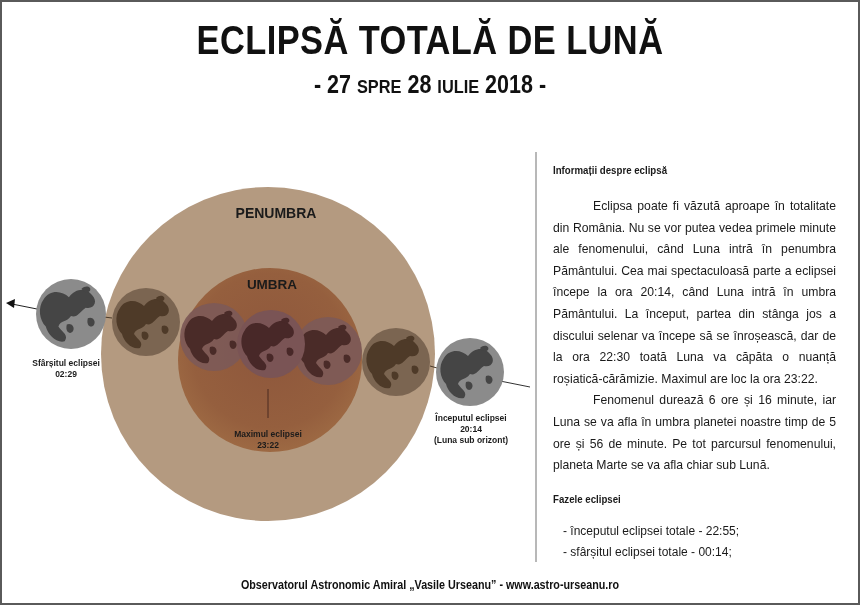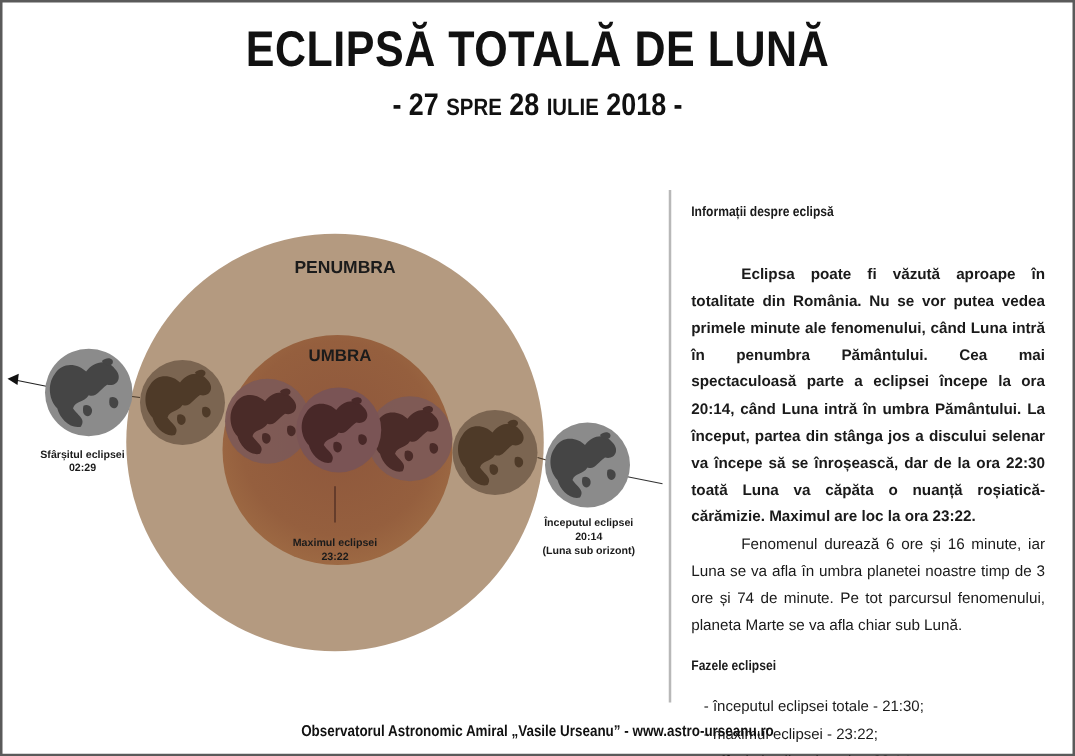--- a/index.html
+++ b/index.html
@@ -6,21 +6,21 @@
   body { width:860px; height:605px; overflow:hidden; background:#ffffff; font-family:"Liberation Sans", sans-serif; }
   .frame { position:absolute; left:0; top:0; width:856px; height:601px; border:2px solid #5a5a5a; background:#fff; }
   .title { position:absolute; left:0; top:18px; width:860px; text-align:center; font-family:"Liberation Sans", sans-serif; font-weight:bold; font-size:40px; letter-spacing:0.5px; color:#111; transform:scaleX(0.86); transform-origin:center; }
   .subtitle { position:absolute; left:0; top:70px; width:860px; text-align:center; font-weight:bold; font-size:25px; color:#111; transform:scaleX(0.86); transform-origin:center; }
   .subtitle .small { font-size:19px; }
   .diagram { position:absolute; left:0; top:0; width:540px; height:605px; }
   .divider { position:absolute; left:535px; top:152px; width:2px; height:410px; background:#b8b8b8; }
   .panel { position:absolute; left:553px; top:160px; width:283px; font-size:12.2px; line-height:21.6px; color:#1a1a1a; }
   .panel h3 { margin:0; font-size:11px; font-weight:bold; line-height:20px; transform:scaleX(0.88); transform-origin:left; }
   .para { text-align:justify; text-indent:40px; margin:0; }
-  .para.first { margin-top:29px;font-weight:bold; }
+  .para.first { margin-top:16px; }
   .phases-h { margin-top:12px !important; }
   .phases { list-style:none; margin:12px 0 0 10px; padding:0; font-size:12px; line-height:21.7px; }
   .footer { position:absolute; left:0; top:578px; width:860px; text-align:center; font-size:12.5px; font-weight:bold; color:#111; transform:scaleX(0.86); transform-origin:center; }
   .lbl { font-family:"Liberation Sans", sans-serif; font-weight:bold; fill:#1b1b1b; }
 </style>
 </head>
 <body>
 
 <div class="frame"></div>
 
@@ -114,23 +114,22 @@
   <text class="lbl" x="471" y="421" font-size="8.5" text-anchor="middle">Începutul eclipsei</text>
   <text class="lbl" x="471" y="432" font-size="8.5" text-anchor="middle">20:14</text>
   <text class="lbl" x="471" y="443" font-size="8.5" text-anchor="middle">(Luna sub orizont)</text>
 </svg>
 
 <div class="divider"></div>
 
 <div class="panel">
   <h3>Informații despre eclipsă</h3>
   <p class="para first">Eclipsa poate fi văzută aproape în totalitate din România. Nu se vor putea vedea primele minute ale fenomenului, când Luna intră în penumbra Pământului. Cea mai spectaculoasă parte a eclipsei începe la ora 20:14, când Luna intră în umbra Pământului. La început, partea din stânga jos a discului selenar va începe să se înroșească, dar de la ora 22:30 toată Luna va căpăta o nuanță roșiatică-cărămizie. Maximul are loc la ora 23:22.</p>
-  <p class="para">Fenomenul durează 6 ore și 16 minute, iar Luna se va afla în umbra planetei noastre timp de 3 ore și 74 de minute.  Pe tot parcursul fenomenului, planeta Marte se va afla chiar sub Lună.</p>
+  <p class="para">Fenomenul durează 6 ore și 16 minute, iar Luna se va afla în umbra planetei noastre timp de 5 ore și 56 de minute.  Pe tot parcursul fenomenului, planeta Marte se va afla chiar sub Lună.</p>
   <h3 class="phases-h">Fazele eclipsei</h3>
   <ul class="phases">
-    <li>- începutul eclipsei totale - 21:30;</li>
-    <li>- maximul eclipsei - 23:22;</li>
+    <li>- începutul eclipsei totale - 22:55;</li>
     <li>- sfârșitul eclipsei totale - 00:14;</li>
 
   </ul>
 </div>
 
 <div class="footer">Observatorul Astronomic Amiral „Vasile Urseanu” - www.astro-urseanu.ro</div>
 
 </body></html>

